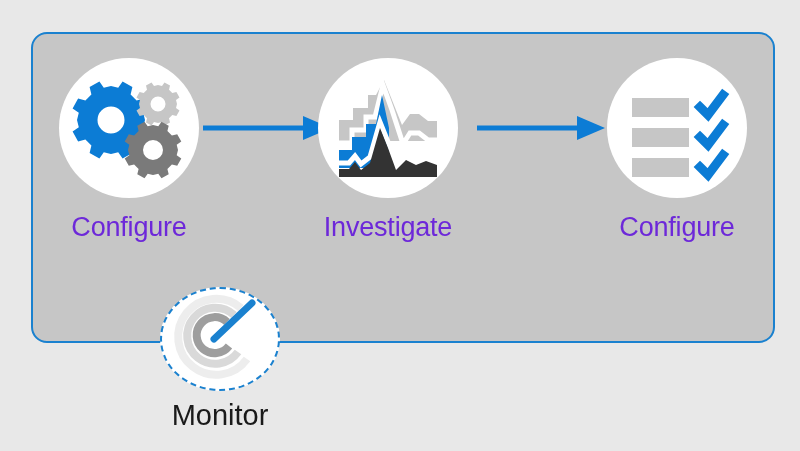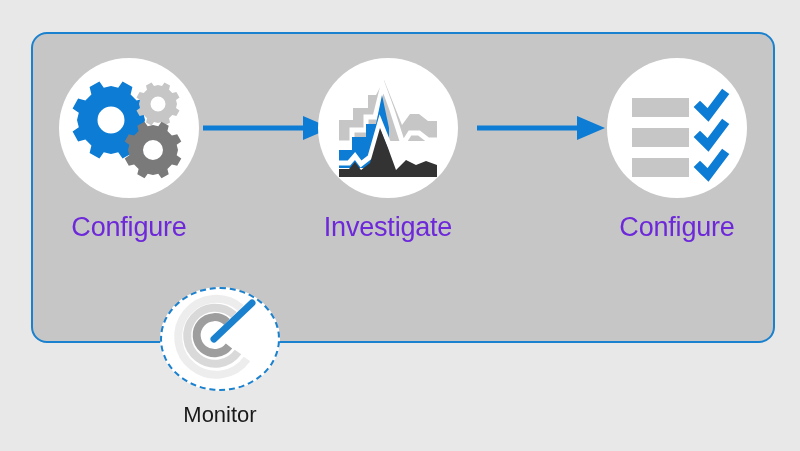--- a/index.html
+++ b/index.html
@@ -95,21 +95,21 @@
   .monitor-disc svg {
     position: absolute;
     left: 0;
     top: 0;
     width: 116px;
     height: 100px;
     display: block;
   }
   .monitor-label {
     margin-top: 9px;
-    font-size: 22px;
+    font-size: 29px;
     line-height: 30px;
     color: #1a1a1a;
     white-space: nowrap;
   }
 
   
   .connector {
     position: absolute;
     height: 40px;
   }

